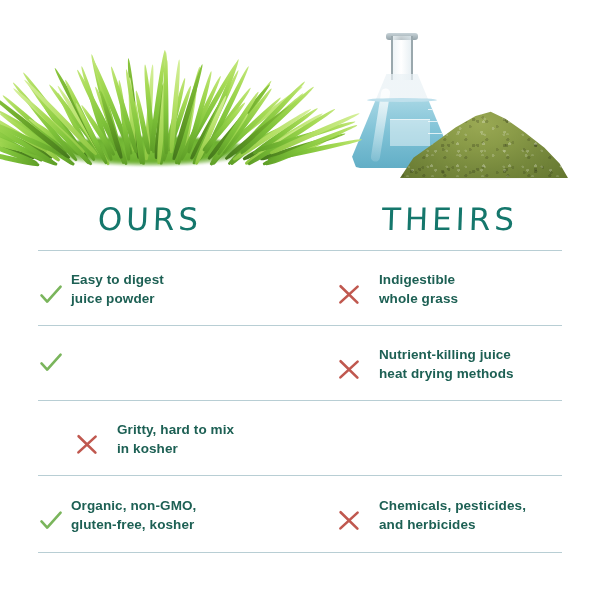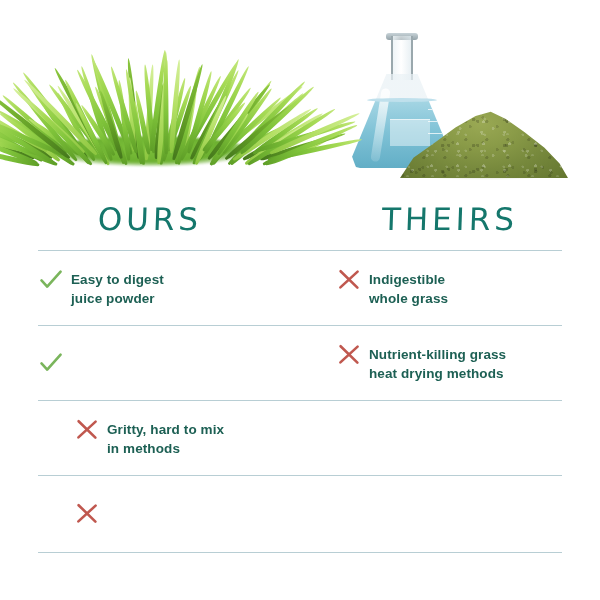--- a/index.html
+++ b/index.html
@@ -239,26 +239,26 @@
   .row {
     display: flex;
     width: 100%;
     height: 74px;
     align-items: center;
   }
   .row.last { height: 76px; }
 
   .cell {
     display: flex;
-    align-items: flex-start;
+    align-items: flex-end;
     width: 50%;
     box-sizing: border-box;
     padding-top: 2px;
   }
-  .cell.theirs { padding-left: 36px; }
+  .cell.theirs { padding-left: 36px; gap: 10px; }
 
   .mark {
     flex: 0 0 auto;
     width: 26px;
     height: 26px;
     margin-right: 7px;
     margin-top: -3px;
   }
   .mark svg { display: block; width: 26px; height: 26px; }
 
@@ -447,45 +447,56 @@
               </svg>
             </span>
           </div>
           <div class="cell theirs">
             <span class="mark">
               <svg viewBox="0 0 26 26" aria-hidden="true">
                 <path d="M4.6 4.2 L21.4 20.6" fill="none" stroke="#c0584f" stroke-width="2.6" stroke-linecap="round"></path>
                 <path d="M21.6 4.6 L4.4 20.4" fill="none" stroke="#c0584f" stroke-width="2.6" stroke-linecap="round"></path>
               </svg>
             </span>
-            <div class="cell-text">Nutrient-killing grass
+            <div class="cell-text">Nutrient-killing juice
 heat drying methods</div>
           </div>
         </div>
         <div class="divider"></div>
         <div class="row">
           <div class="cell theirs">
             <span class="mark">
               <svg viewBox="0 0 26 26" aria-hidden="true">
                 <path d="M4.6 4.2 L21.4 20.6" fill="none" stroke="#c0584f" stroke-width="2.6" stroke-linecap="round"></path>
                 <path d="M21.6 4.6 L4.4 20.4" fill="none" stroke="#c0584f" stroke-width="2.6" stroke-linecap="round"></path>
               </svg>
             </span>
             <div class="cell-text">Gritty, hard to mix
-in methods</div>
+in kosher</div>
           </div>
         </div>
         <div class="divider"></div>
         <div class="row last">
+          <div class="cell ours">
+            <span class="mark">
+              <svg viewBox="0 0 26 26" aria-hidden="true">
+                <path d="M3.5 13.4 L9.2 19.6 L22.6 4.6" fill="none" stroke="#7ab55c" stroke-width="2.6" stroke-linecap="round" stroke-linejoin="round"></path>
+              </svg>
+            </span>
+            <div class="cell-text">Organic, non-GMO,
+gluten-free, kosher</div>
+          </div>
           <div class="cell theirs">
             <span class="mark">
               <svg viewBox="0 0 26 26" aria-hidden="true">
                 <path d="M4.6 4.2 L21.4 20.6" fill="none" stroke="#c0584f" stroke-width="2.6" stroke-linecap="round"></path>
                 <path d="M21.6 4.6 L4.4 20.4" fill="none" stroke="#c0584f" stroke-width="2.6" stroke-linecap="round"></path>
               </svg>
             </span>
+            <div class="cell-text">Chemicals, pesticides,
+and herbicides</div>
           </div>
         </div>
         <div class="divider"></div>
       </div>
   </div>
 
 </div>
 
 </body></html>

